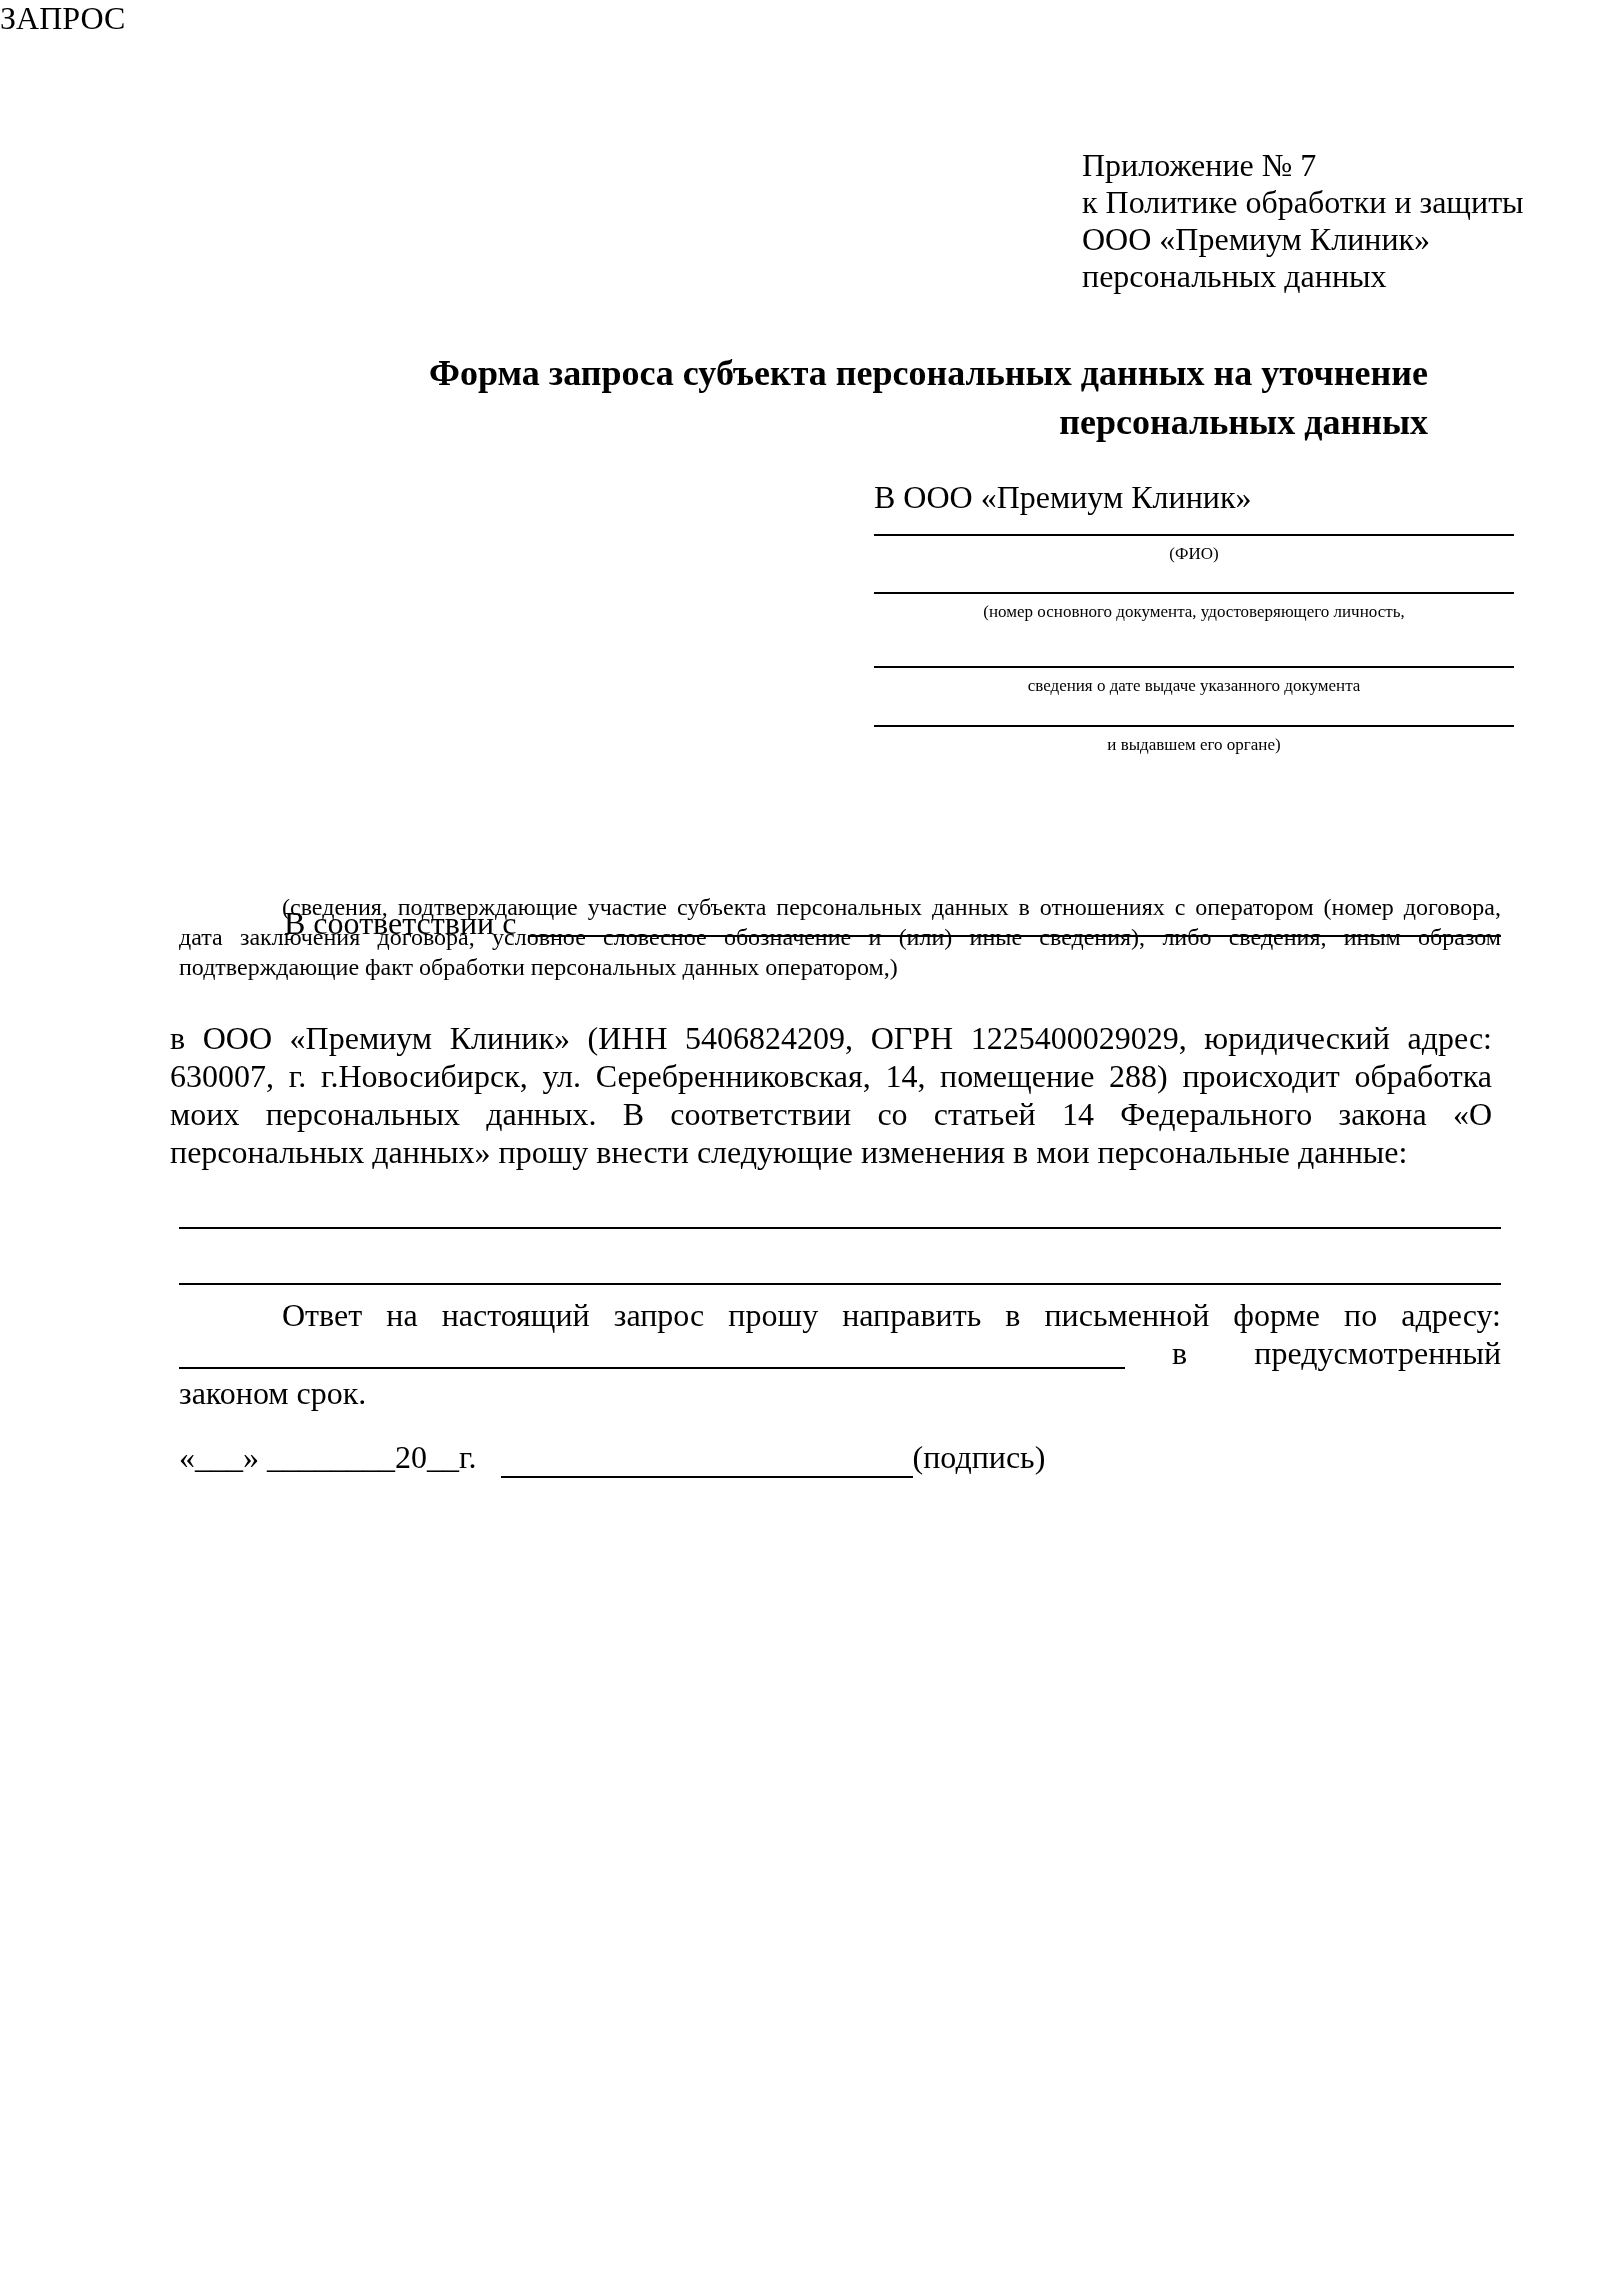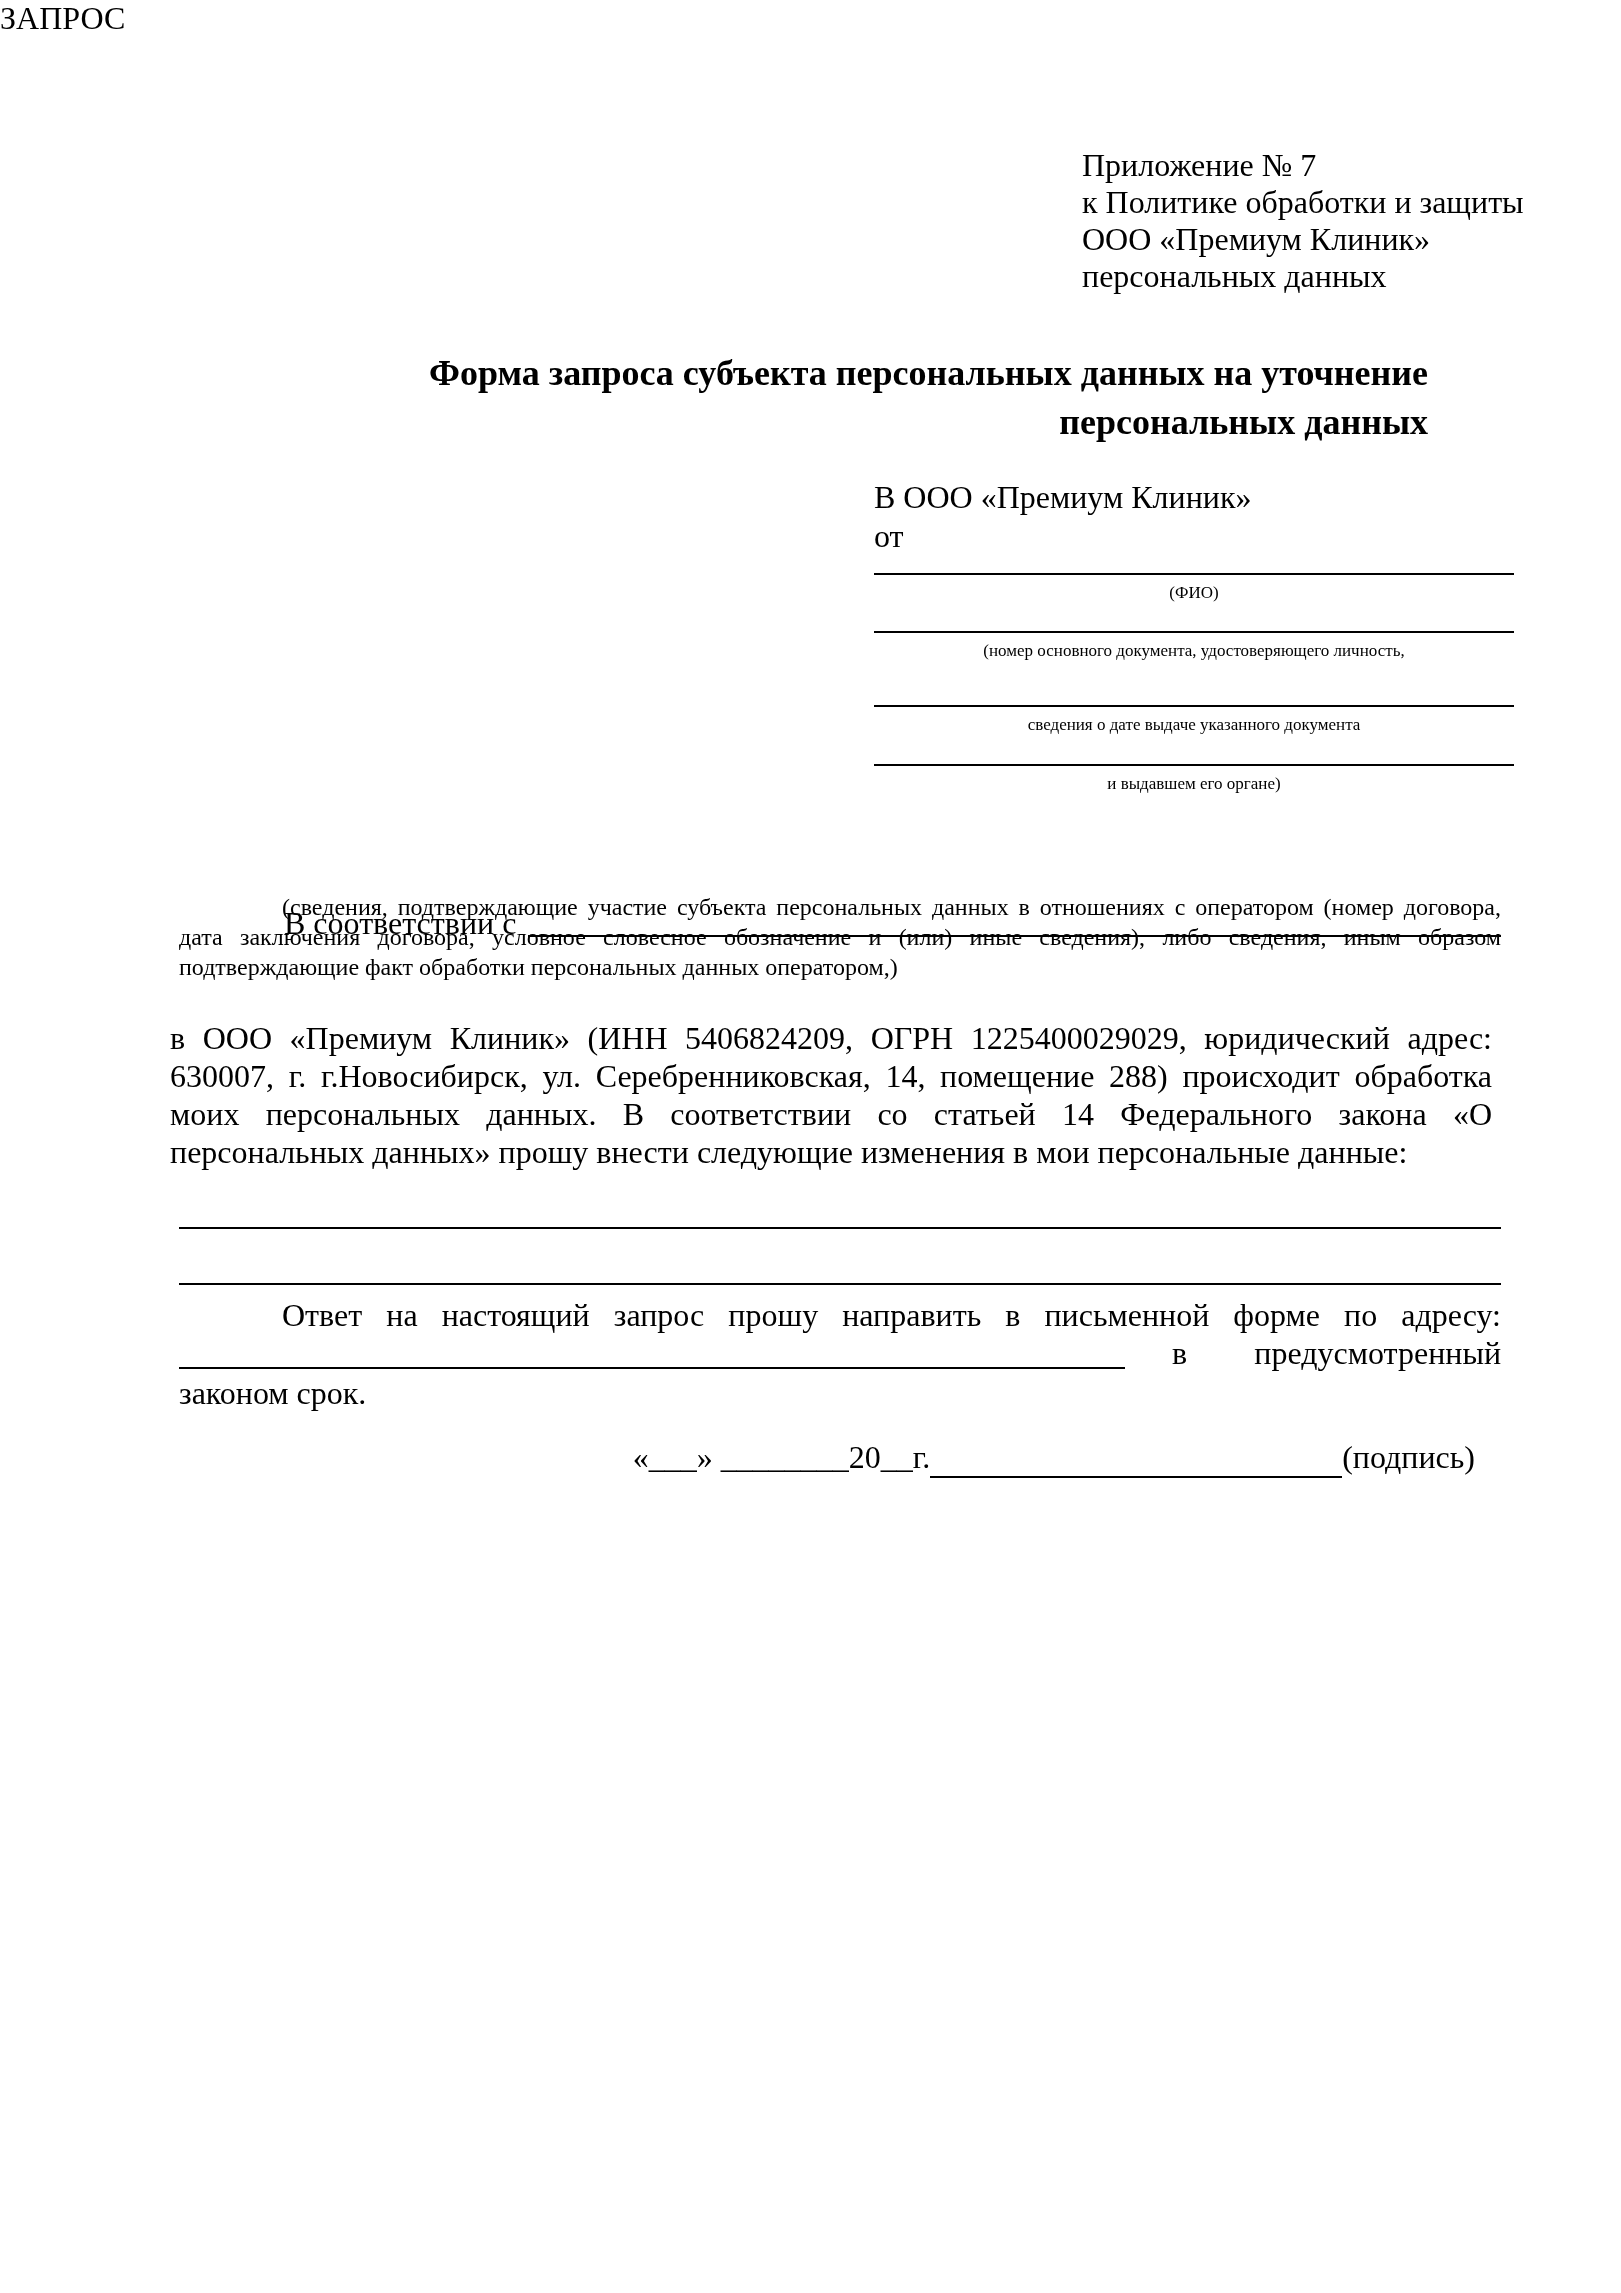--- a/index.html
+++ b/index.html
@@ -137,23 +137,24 @@
     padding-left: 47px;
     white-space: nowrap;
   }
   .reply-line3 { }
 
   .date-row {
     left: 179px;
     top: 1437px;
     width: 1322px;
     display: flex;
-    justify-content: flex-end;
+    justify-content: flex-start;
     align-items: flex-end;
     line-height: 41px;
+    gap: 24px;
   }
   .date-left { white-space: nowrap; }
   .sig-group {
     display: flex;
     align-items: flex-end;
     margin-right: 26px;
   }
   .sig-group .blank {
     width: 412px;
     border-bottom: 2.9px solid #000;
@@ -170,21 +171,20 @@
     <div>Приложение № 7</div>
     <div>к Политике обработки и защиты</div>
     <div>ООО «Премиум Клиник»</div>
     <div>персональных данных</div>
   </div>
 
   <div class="abs doc-title">Форма запроса субъекта персональных данных на уточнение персональных данных</div>
 
   <div class="abs addressee">
     <div class="addr-to">В ООО «Премиум Клиник»</div>
-    <div class="addr-from">от</div>
     <div class="fill fill-1"></div>
     <div class="cap">(ФИО)</div>
     <div class="fill fill-2"></div>
     <div class="cap">(номер основного документа, удостоверяющего личность,</div>
     <div class="fill fill-3"></div>
     <div class="cap">сведения о дате выдаче указанного документа</div>
     <div class="fill fill-4"></div>
     <div class="cap">и выдавшем его органе)</div>
   </div>
 

